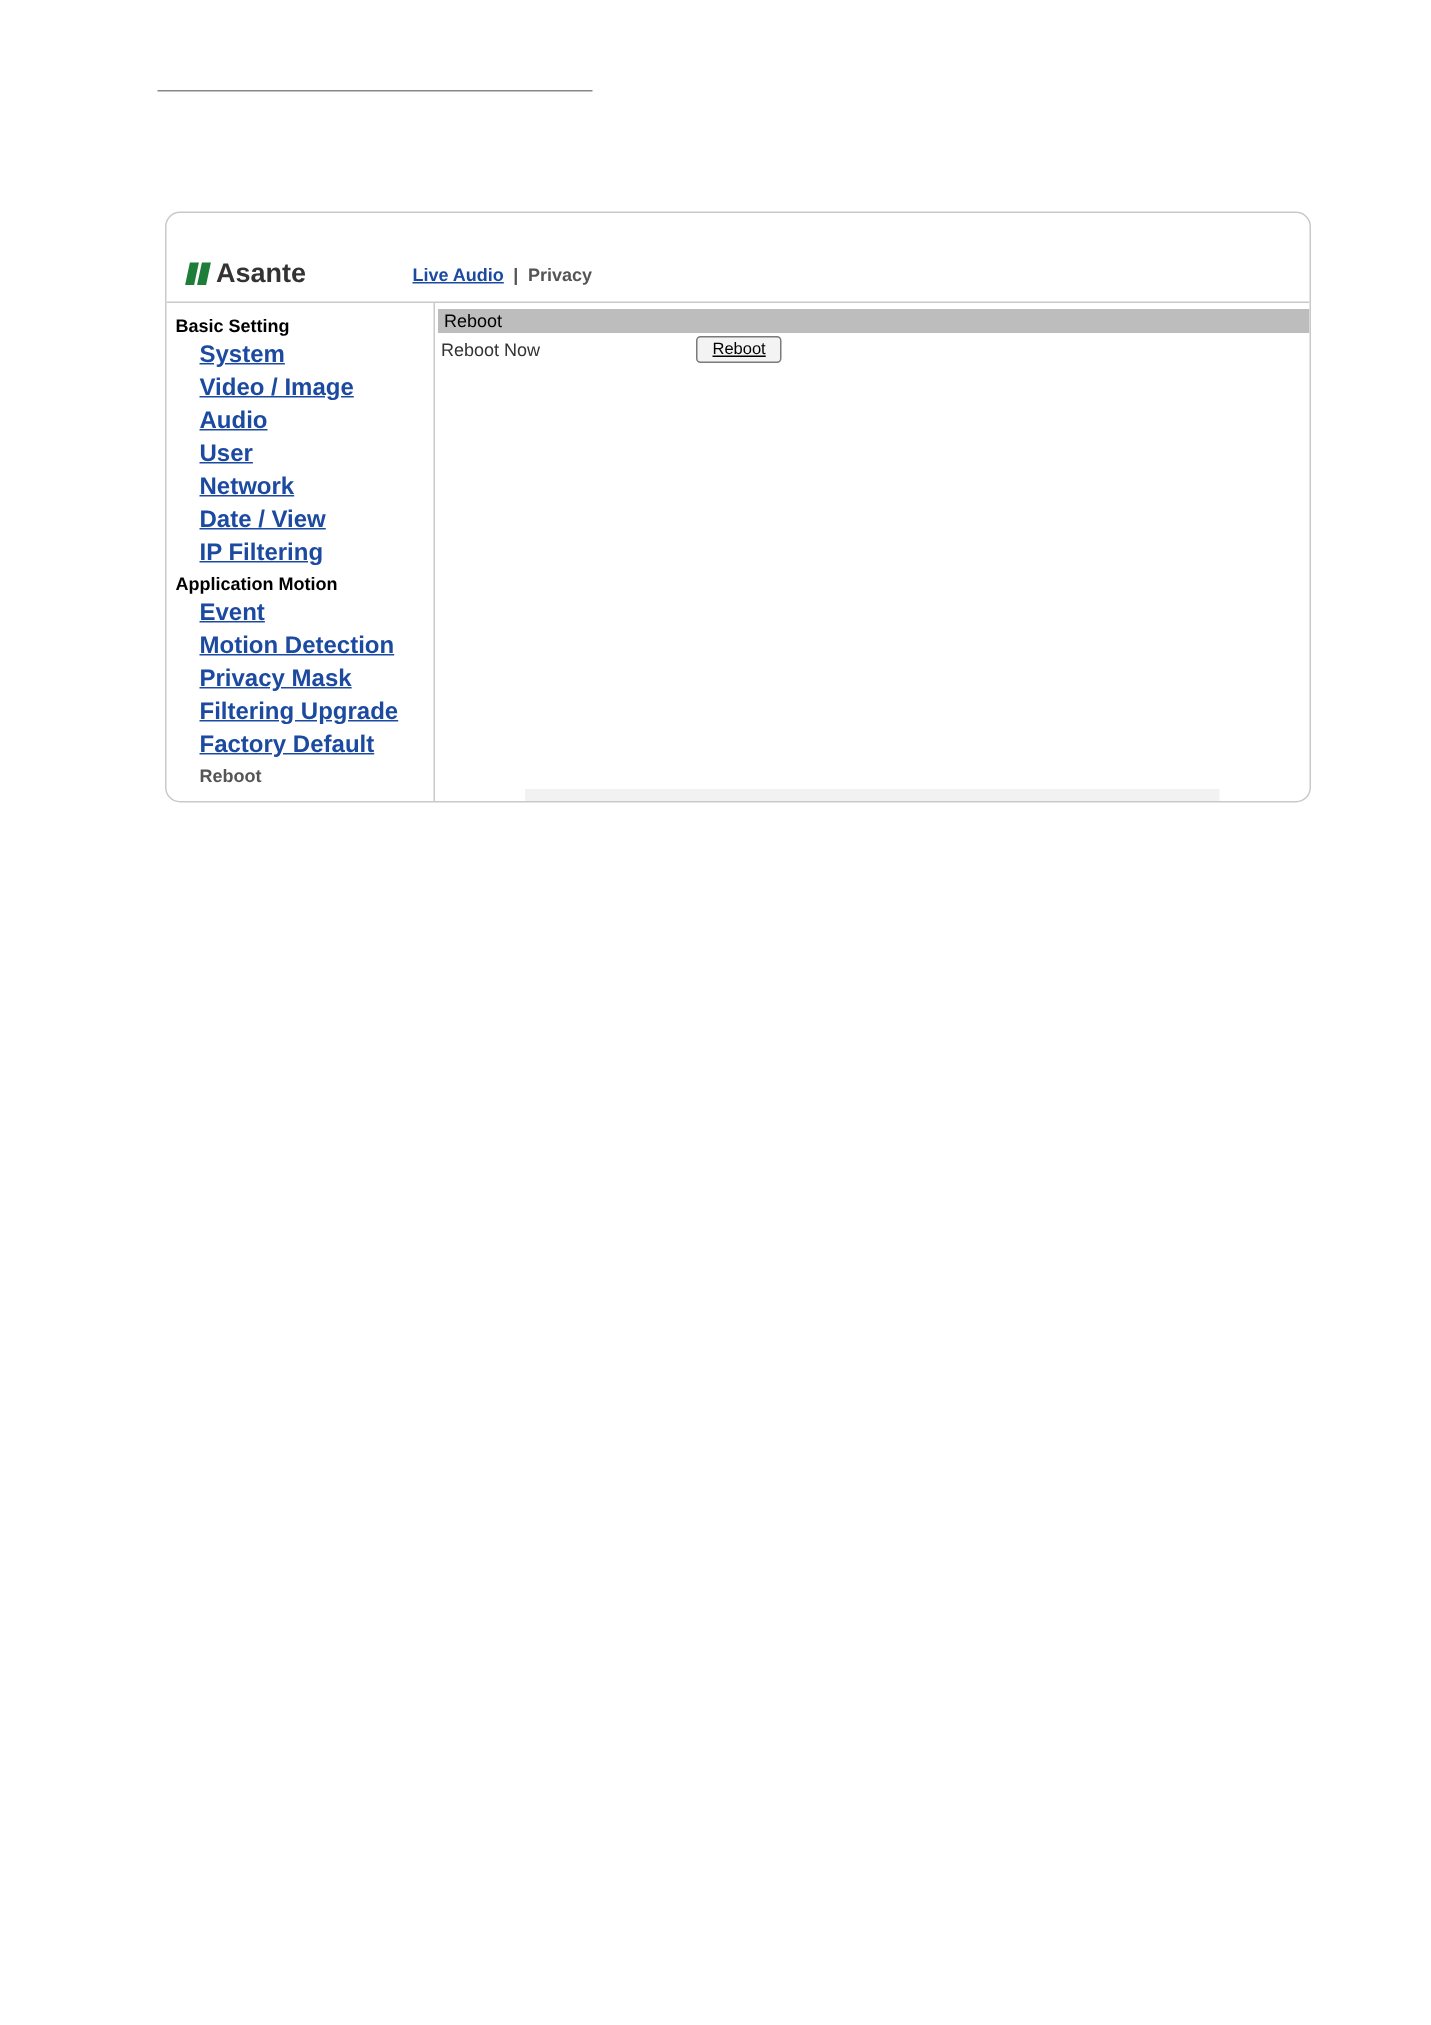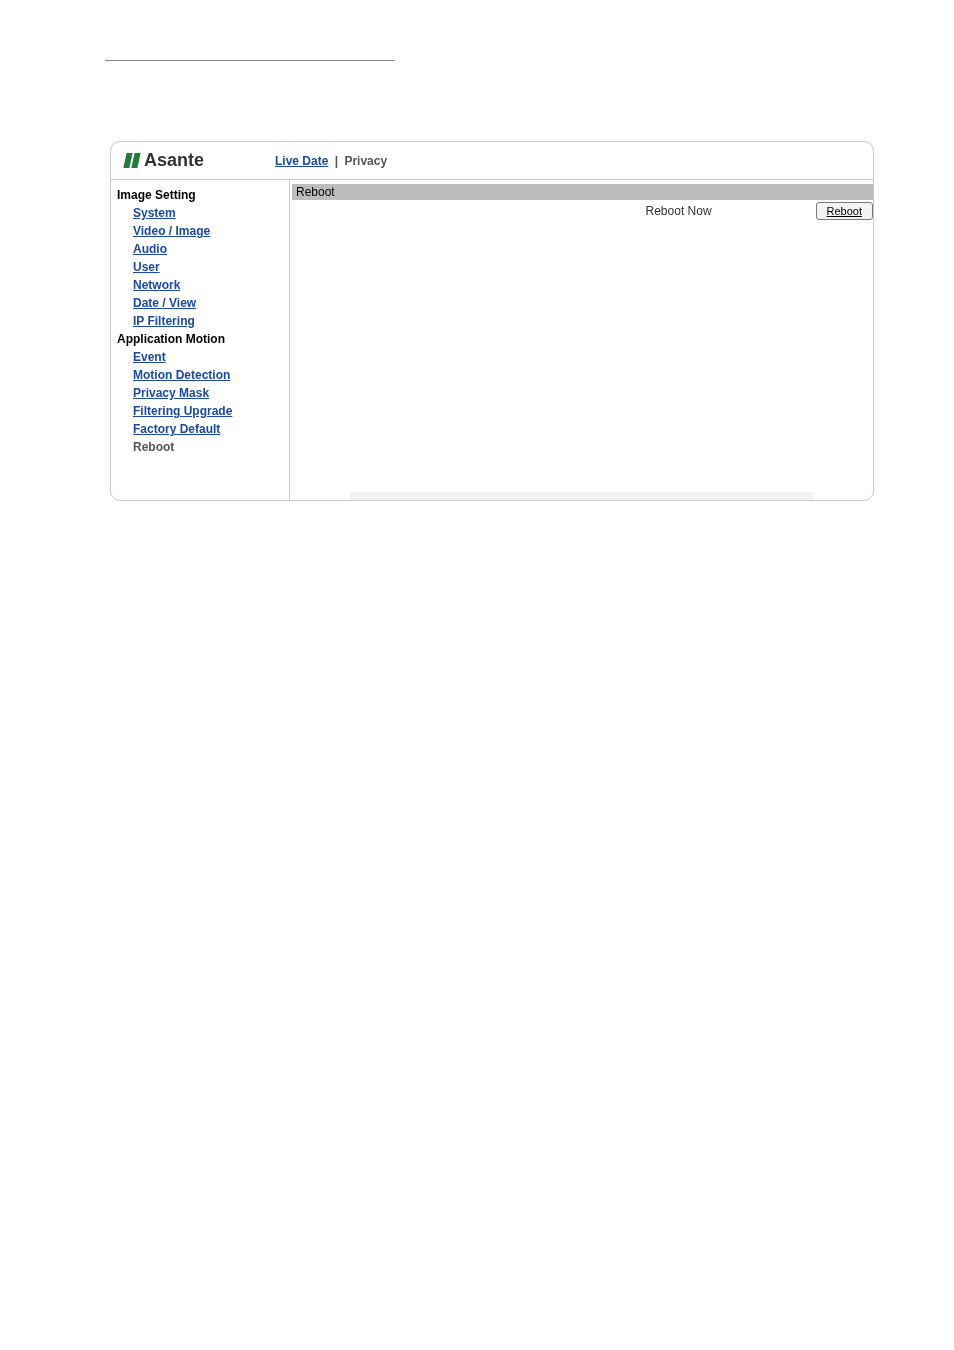--- a/index.html
+++ b/index.html
@@ -23,20 +23,21 @@
       border: 1px solid #c9c9c9;
       border-radius: 10px;
       background: #ffffff;
       overflow: hidden;
     }
     .panel-header {
       display: flex;
       align-items: center;
       padding: 8px 14px;
       border-bottom: 1px solid #c9c9c9;
+      margin-top: 22px;
     }
     .logo {
       display: flex;
       align-items: center;
       width: 150px;
       font-weight: bold;
       font-size: 18px;
       color: #333;
     }
     .logo-mark {
@@ -102,21 +103,21 @@
       color: #000;
       margin: 2px 0 2px 0;
     }
     .sidebar .nav-item {
       margin: 4px 0 4px 16px;
     }
     .sidebar .nav-item a {
       color: #1b4aa0;
       font-weight: bold;
       text-decoration: underline;
-      font-size: 12px;
+      font-size: 16px;
     }
     .sidebar .nav-item.current {
       color: #555;
       font-weight: bold;
       text-decoration: none;
     }
     .divider {
       width: 1px;
       background: #c9c9c9;
     }
@@ -137,21 +138,20 @@
       font-size: 12px;
       padding: 1px 4px;
       margin: 0 0 0 2px;
     }
     .row {
       display: flex;
       align-items: center;
       padding: 2px 0 0 4px;
       font-size: 12px;
       color: #333;
-      justify-content: flex-end;
     }
     .row-label {
       width: 170px;
     }
     button.reboot-btn {
       font-family: Verdana, Arial, sans-serif;
       font-size: 11px;
       padding: 0 10px;
       border: 1px solid #7a7a7a;
       border-radius: 3px;
@@ -177,30 +177,30 @@
   <hr class="top-rule">
 
   <div class="panel">
 
     <div class="panel-header">
       <div class="logo">
         <span class="logo-mark"></span>
         <span>Asante</span>
       </div>
       <div class="top-links">
-        <a href="#">Live Date</a>
+        <a href="#">Live Audio</a>
         <span class="sep">|</span>
         <span class="active">Privacy</span>
       </div>
     </div>
 
     <div class="panel-body">
 
       <div class="sidebar">
-        <div class="section-title">Image Setting</div>
+        <div class="section-title">Basic Setting</div>
         <div class="nav-item"><a href="#">System</a></div>
         <div class="nav-item"><a href="#">Video / Image</a></div>
         <div class="nav-item"><a href="#">Audio</a></div>
         <div class="nav-item"><a href="#">User</a></div>
         <div class="nav-item"><a href="#">Network</a></div>
         <div class="nav-item"><a href="#">Date / View</a></div>
         <div class="nav-item"><a href="#">IP Filtering</a></div>
 
         <div class="section-title">Application Motion</div>
         <div class="nav-item"><a href="#">Event</a></div>

